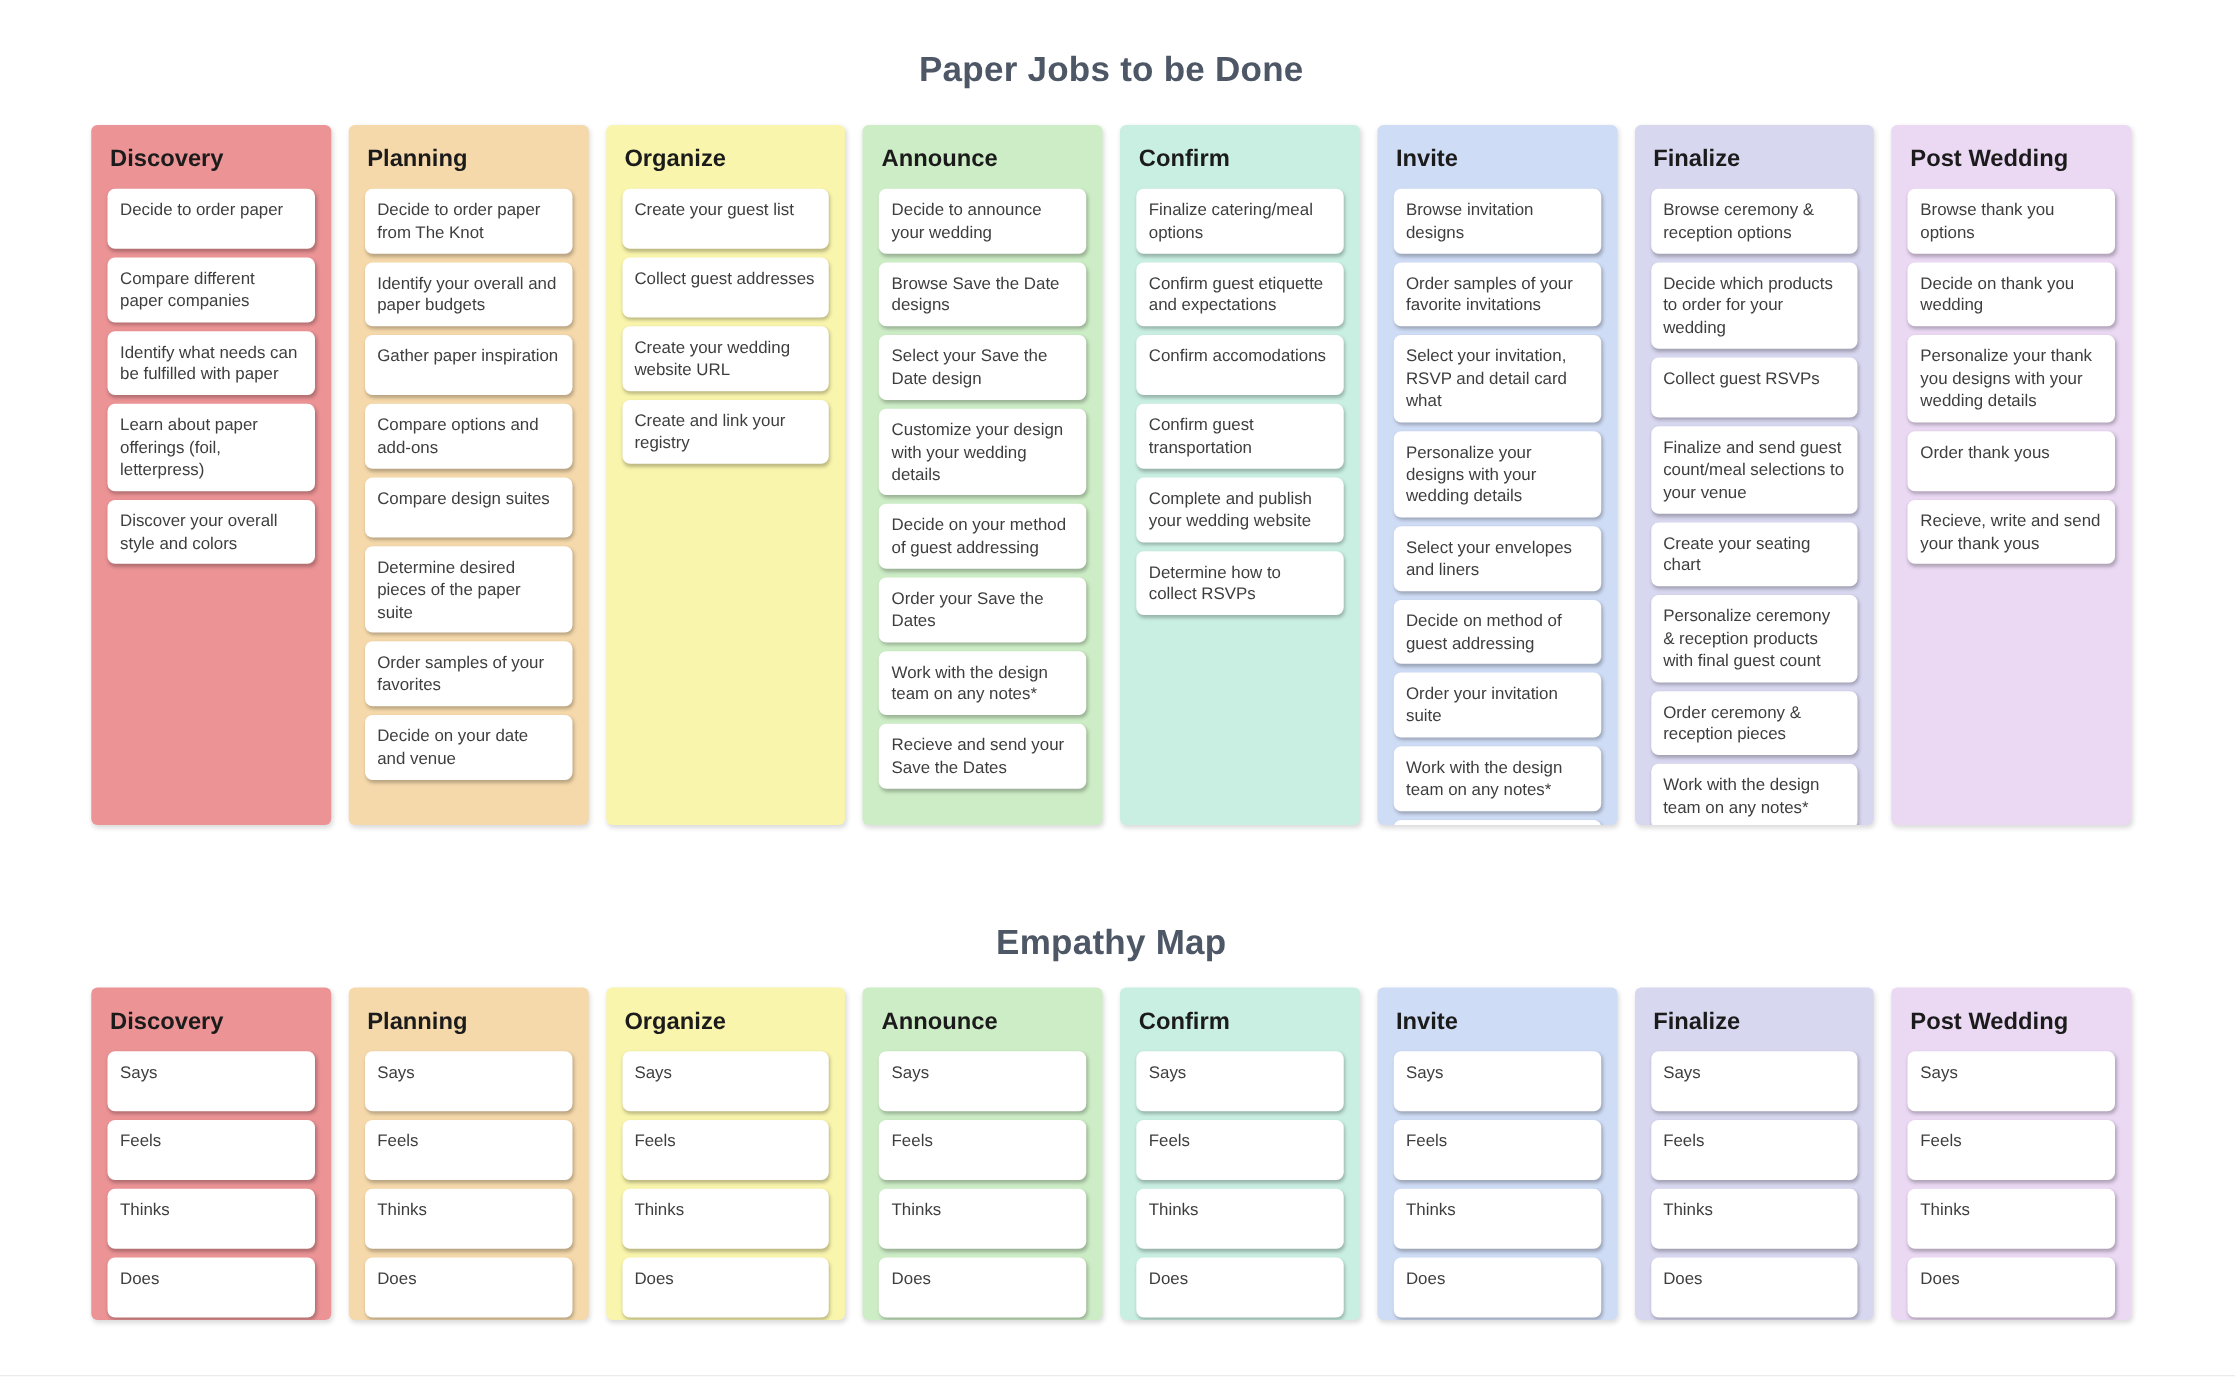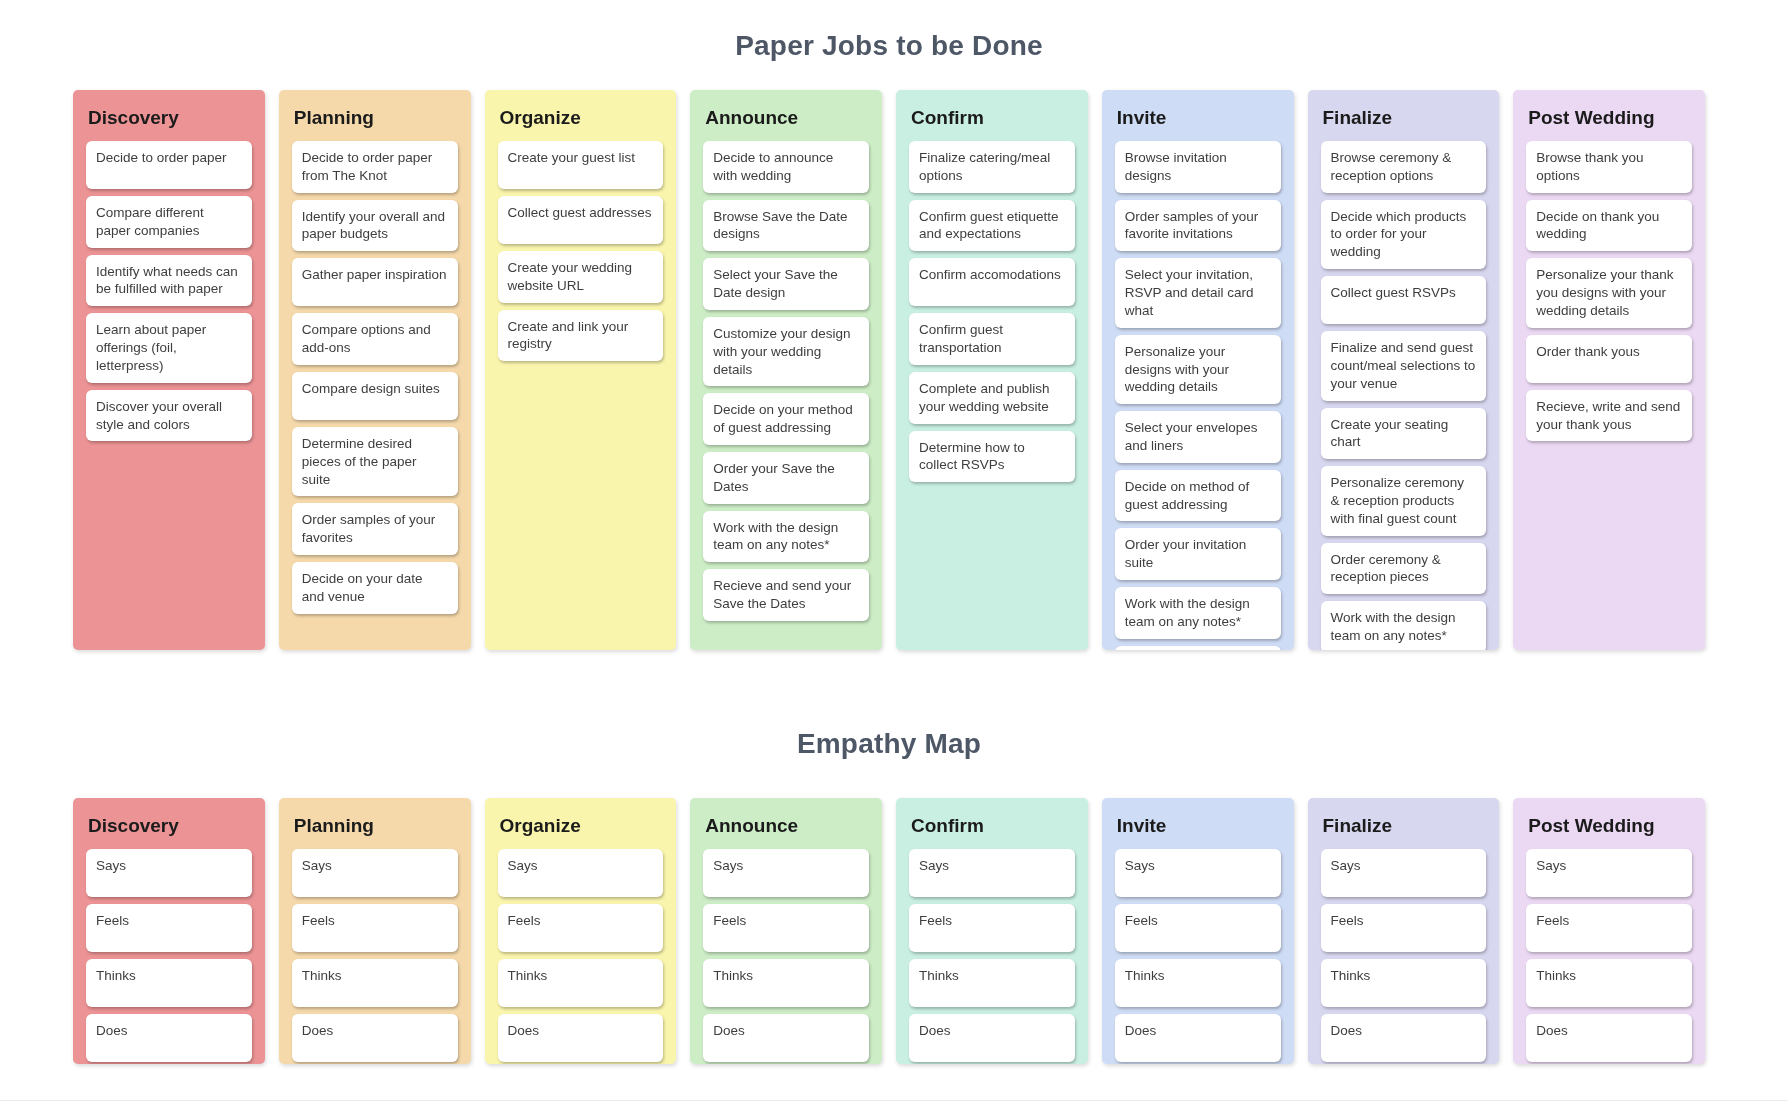--- a/index.html
+++ b/index.html
@@ -13,23 +13,23 @@
     overflow: hidden;
   }
   .section-title {
     margin: 0 83px 0 73px;
     text-align: center;
     font-size: 28px;
     font-weight: bold;
     color: #4d5766;
     letter-spacing: 0.2px;
   }
-  .board-section.section-0 { padding-top: 30px; }
+  .board-section.section-0 { padding-top: 40px; }
   .board-section.section-0 .section-title { margin-bottom: 28px; }
-  .board-section.section-1 .section-title { margin-top: 78px; margin-bottom: 38px; }
+  .board-section.section-1 .section-title { margin-top: 78px; margin-bottom: 20px; }
   .columns {
     display: flex;
     gap: 14px;
     margin: 0 83px 0 73px;
     align-items: stretch;
   }
   .section-0 .columns { height: 560px; }
   .section-1 .columns { height: 266px; }
   .column {
     flex: 1 1 0;
@@ -143,21 +143,21 @@
   </div>
             <div class="card">
     <span class="card-text">Create and link your registry</span>
   </div>
           </div>
   </div>
         <div class="column" style="background: rgb(205, 237, 198);">
     <div class="column-header">Announce</div>
     <div class="cards">
             <div class="card">
-    <span class="card-text">Decide to announce with wedding</span>
+    <span class="card-text">Decide to announce your wedding</span>
   </div>
             <div class="card">
     <span class="card-text">Browse Save the Date designs</span>
   </div>
             <div class="card">
     <span class="card-text">Select your Save the Date design</span>
   </div>
             <div class="card">
     <span class="card-text">Customize your design with your wedding details</span>
   </div>

